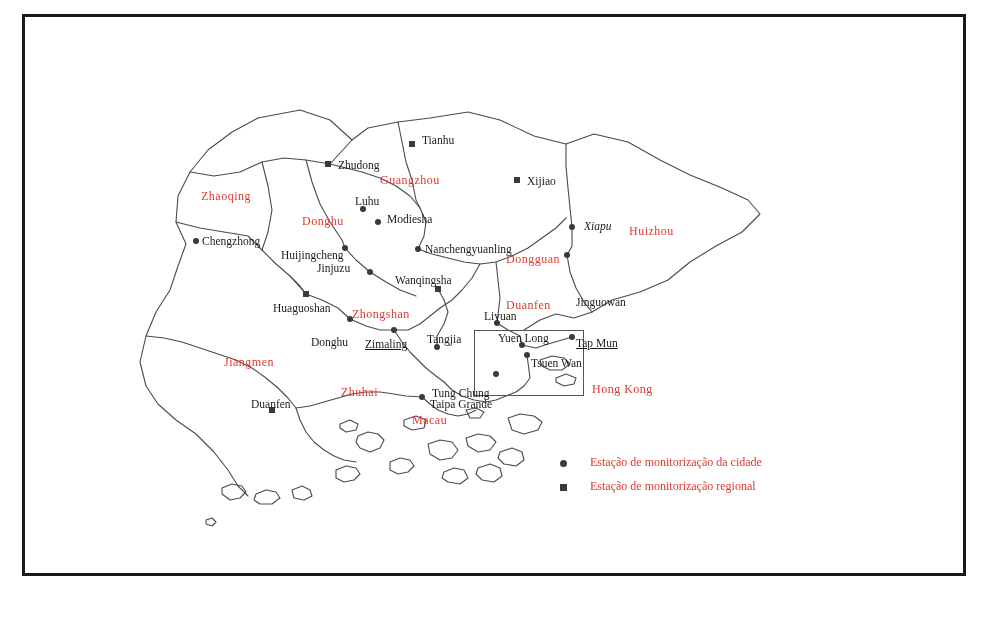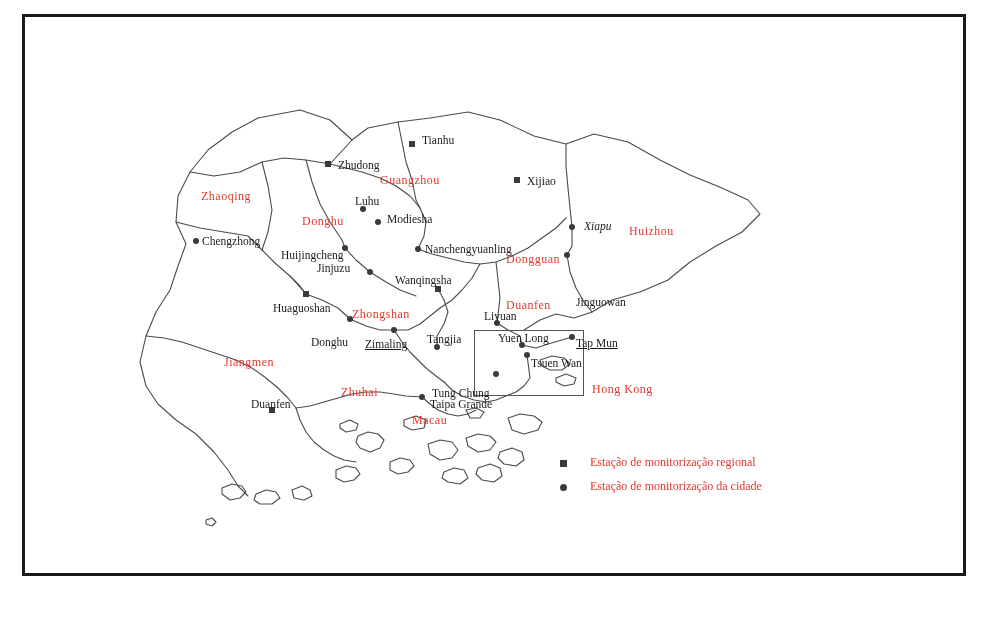--- a/index.html
+++ b/index.html
@@ -216,20 +216,20 @@
     <div class="label region-label" style="left: 506px; top: 299px;">Duanfen</div>
     <div class="label region-label" style="left: 352px; top: 308px;">Zhongshan</div>
     <div class="label region-label" style="left: 224px; top: 356px;">Jiangmen</div>
     <div class="label region-label" style="left: 341px; top: 386px;">Zhuhai</div>
     <div class="label region-label" style="left: 412px; top: 414px;">Macau</div>
     <div class="label region-label" style="left: 592px; top: 383px;">Hong Kong</div>
   </div>
 
 <div id="legend">
   <div class="legend-row">
+    <span class="legend-marker city"></span>
+    <span class="legend-text">Estação de monitorização da cidade</span>
+  </div>
+  <div class="legend-row">
     <span class="legend-marker regional"></span>
     <span class="legend-text">Estação de monitorização regional</span>
   </div>
-  <div class="legend-row">
-    <span class="legend-marker city"></span>
-    <span class="legend-text">Estação de monitorização da cidade</span>
-  </div>
 </div>
 
 </body></html>

